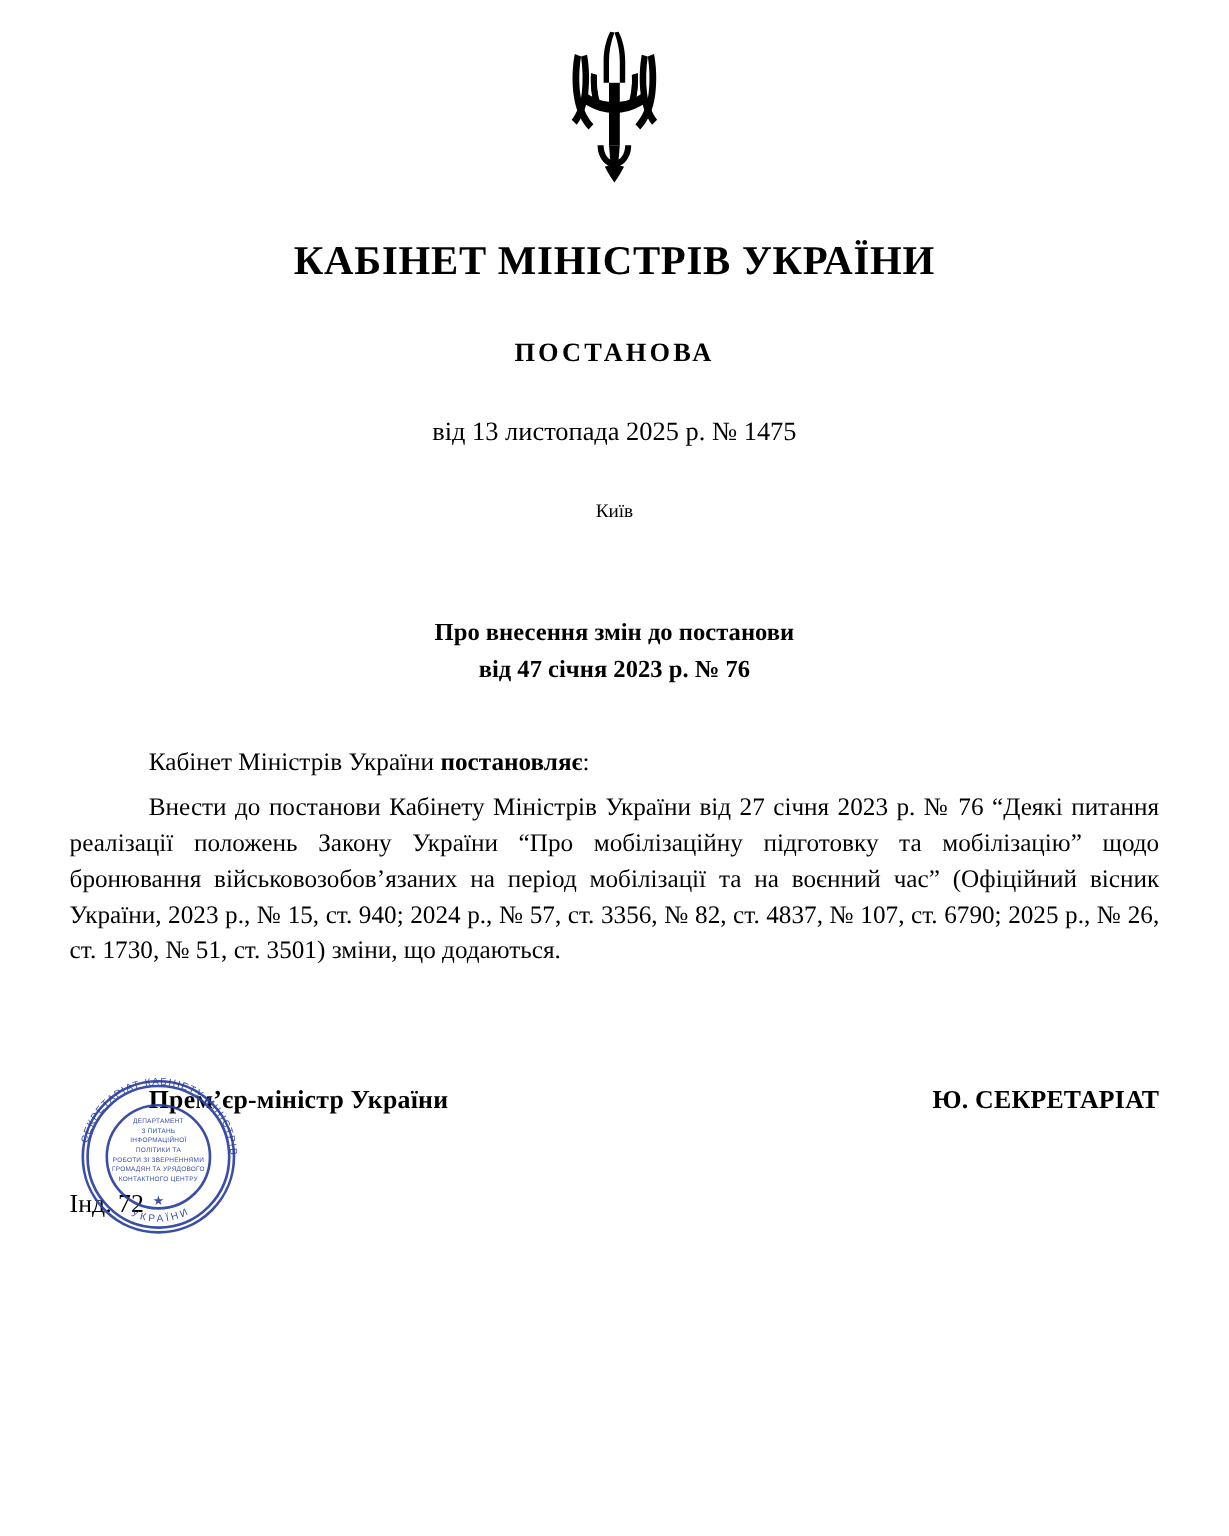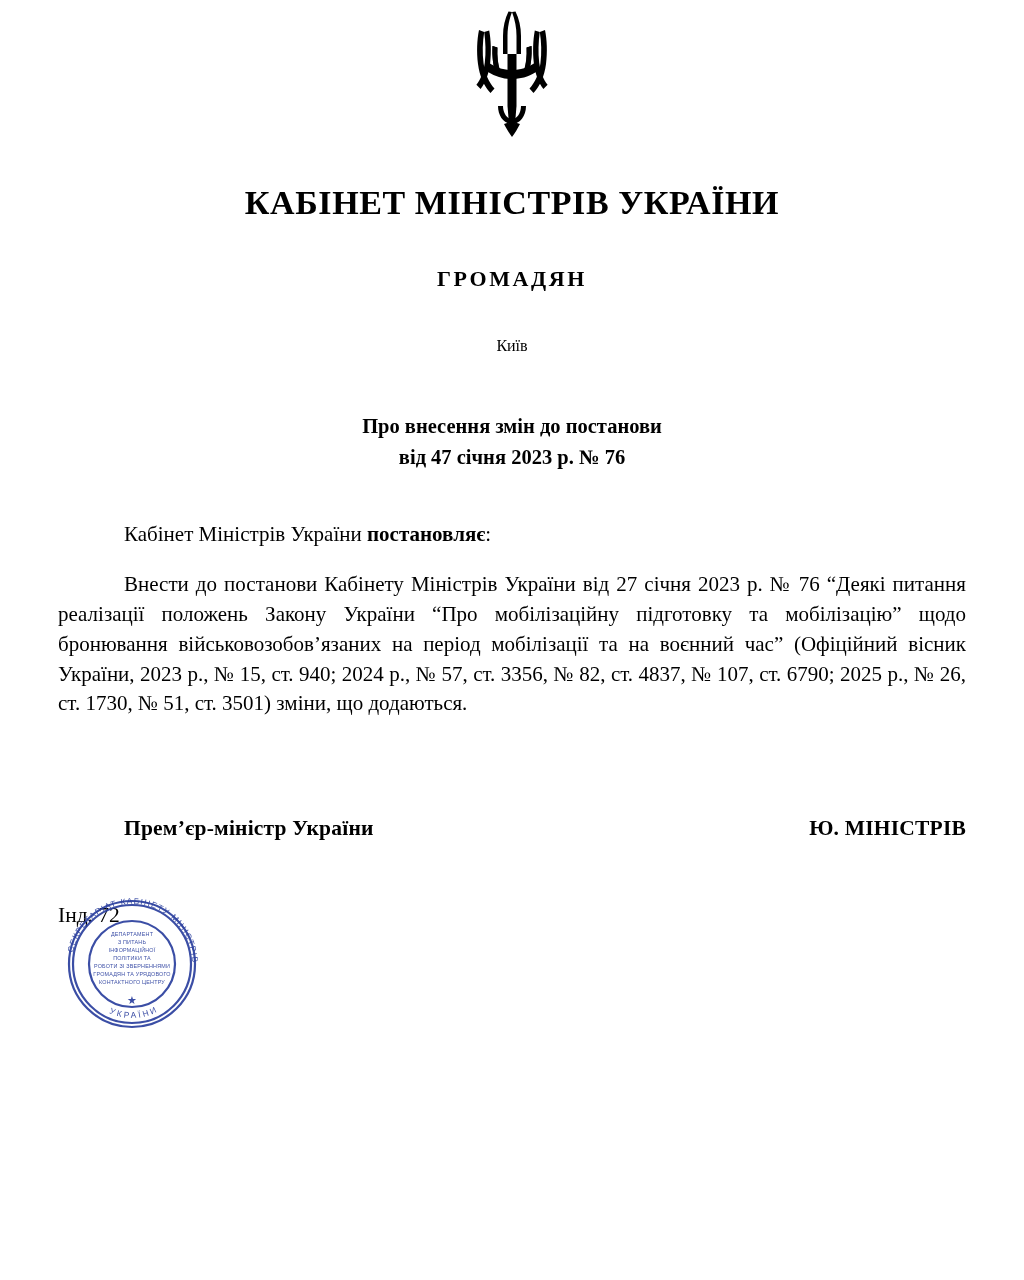--- a/index.html
+++ b/index.html
@@ -13,21 +13,21 @@
     position: relative;
     font-family: "Liberation Serif", "DejaVu Serif", serif;
     color: #000000;
     overflow: hidden;
   }
 
   .page {
     position: relative;
     width: 1024px;
     height: 1280px;
-    padding: 0;
+    padding: 15px;
     box-sizing: border-box;
   }
 
   
   .emblem-wrap {
     width: 100%;
     display: flex;
     justify-content: center;
     padding-top: 10px;
   }
@@ -61,39 +61,39 @@
     text-align: center;
     font-size: 16px;
     margin-top: 45px;
   }
 
   .doc-heading {
     text-align: center;
     font-weight: bold;
     font-size: 20.5px;
     line-height: 1.52;
-    margin-top: 56px;
+    margin-top: 76px;
   }
 
   
   .body-wrap {
     margin: 0 auto;
     width: 920px;
     padding: 0 6px;
     box-sizing: border-box;
   }
   p.para {
     font-size: 21px;
     line-height: 1.42;
     text-align: justify;
     text-indent: 66px;
     margin: 0;
   }
   p.para.first { margin-top: 47px; }
-  p.para.second { margin-top: 20px; }
+  p.para.second { margin-top: 7px; }
   .bold { font-weight: bold; }
 
   
   .signature-row {
     margin: 0 auto;
     width: 920px;
     padding: 0 6px;
     box-sizing: border-box;
     display: flex;
     justify-content: space-between;
@@ -158,36 +158,37 @@
 
         <path d="M20 52 C28 58 36 60 44 60 C52 60 60 58 68 52 L68 62 C60 67 52 69 44 69 C36 69 28 67 20 62 Z"></path>
 
         <path d="M30 96 C30 106 36 114 44 114 C52 114 58 106 58 96 L53 96 C53 103 49 109 44 109 C39 109 35 103 35 96 Z"></path>
         <path d="M36 114 C38.6 119 41 123 44 127 C47 123 49.4 119 52 114 L47.5 112.5 C46.3 115 45.2 117 44 119 C42.8 117 41.7 115 40.5 112.5 Z"></path>
       </g>
     </svg>
   </div>
 
   <div class="doc-title">КАБІНЕТ МІНІСТРІВ УКРАЇНИ</div>
-  <div class="doc-subtitle">ГРОМАДЯН</div>
+  <div class="doc-subtitle">ПОСТАНОВА</div>
+  <div class="doc-dateline">від 13 листопада 2025 р. № 1475</div>
   <div class="doc-city">Київ</div>
 
   <div class="doc-heading">
     <div>Про внесення змін до постанови</div>
     <div>від 47 січня 2023 р. № 76</div>
   </div>
 
   <div class="body-wrap">
     <p class="para first"><span>Кабінет Міністрів України </span><span class="bold">постановляє</span><span>:</span></p>
     <p class="para second">Внести до постанови Кабінету Міністрів України від 27 січня 2023 р. № 76 “Деякі питання реалізації положень Закону України “Про мобілізаційну підготовку та мобілізацію” щодо бронювання військовозобов’язаних на період мобілізації та на воєнний час” (Офіційний вісник України, 2023 р., № 15, ст. 940; 2024 р., № 57, ст. 3356, № 82, ст. 4837, № 107, ст. 6790; 2025 р., № 26, ст. 1730, № 51, ст. 3501) зміни, що додаються.</p>
   </div>
 
   <div class="signature-row">
     <div class="sig-left">Прем’єр-міністр України</div>
-    <div class="sig-right">Ю. МІНІСТРІВ</div>
+    <div class="sig-right">Ю. СЕКРЕТАРІАТ</div>
   </div>
 
   <div class="stamp">
     <svg width="168" height="168" viewBox="0 0 168 168" aria-hidden="true">
       <defs>
         <path id="arcTop" d="M 24,84 A 60,60 0 0 1 144,84"></path>
         <path id="arcBottom" d="M 30,84 A 54,54 0 0 0 138,84"></path>
       </defs>
       <g fill="none" stroke="#2b3f9e" stroke-width="2.2" opacity="0.92">
         <circle cx="84" cy="84" r="63"></circle>

